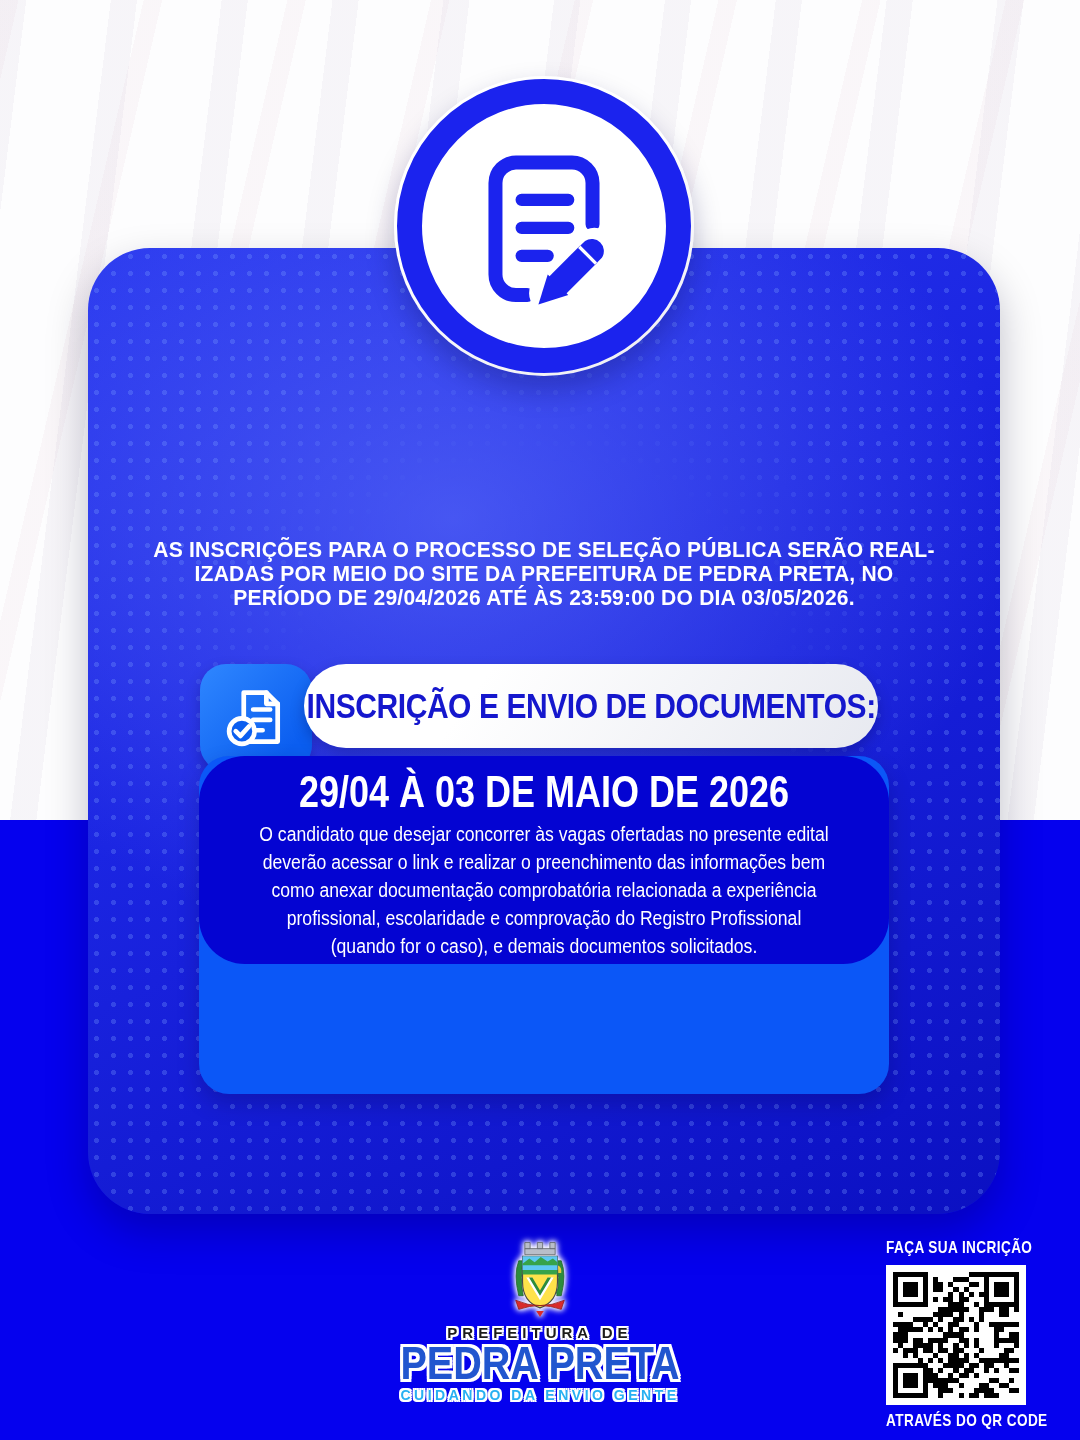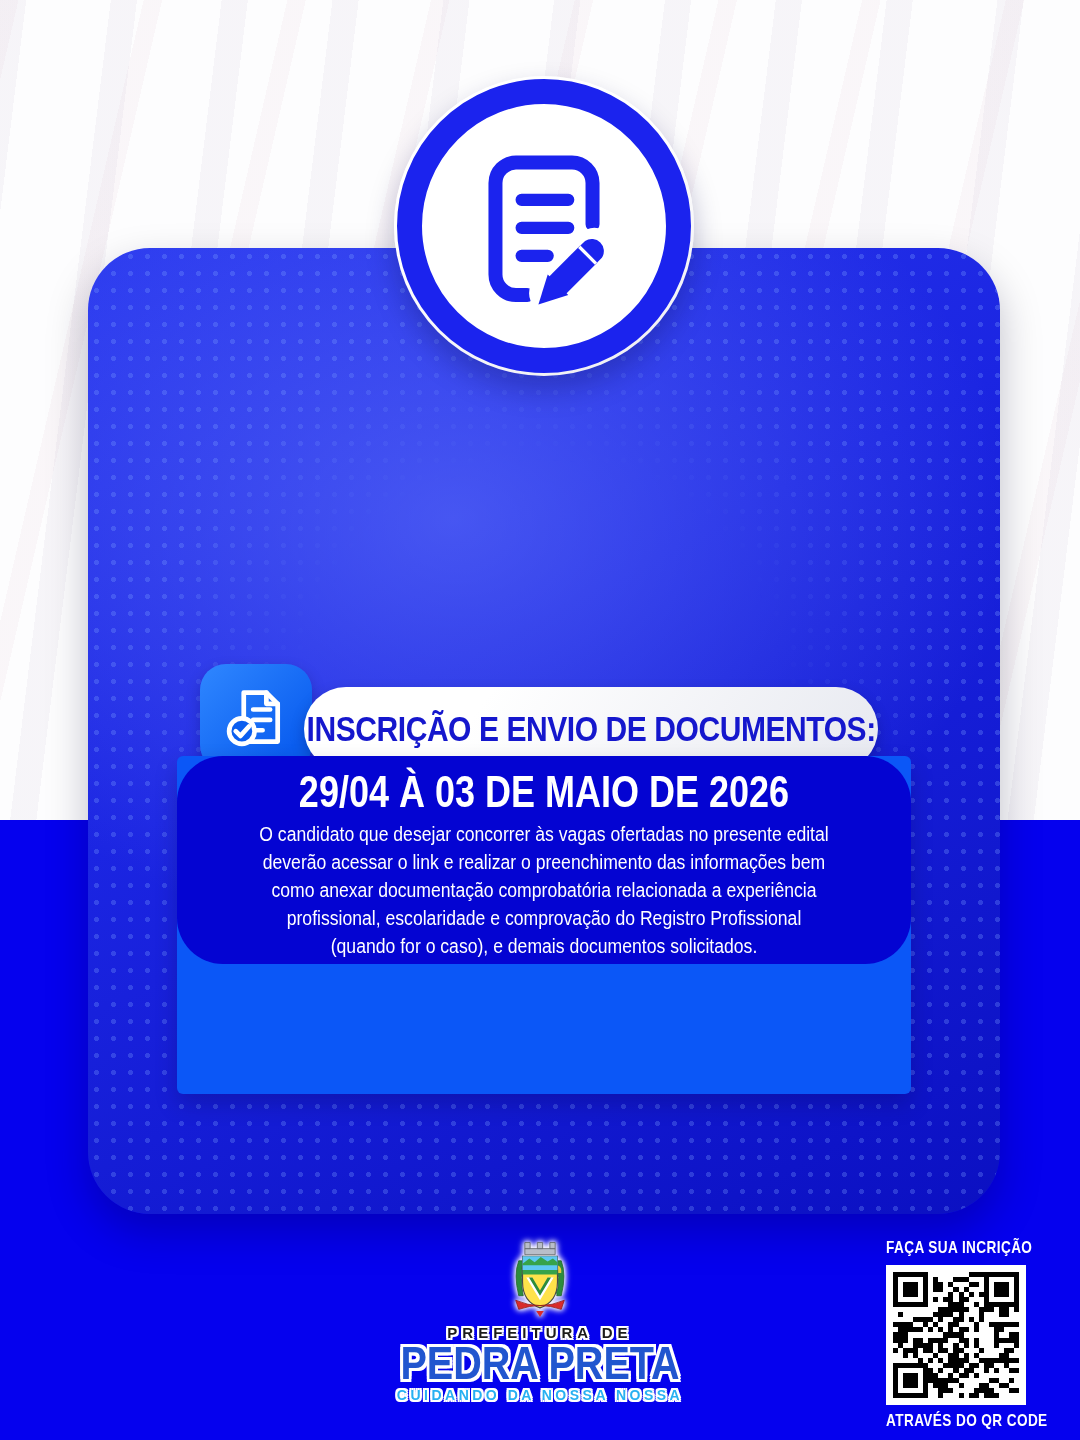--- a/index.html
+++ b/index.html
@@ -38,33 +38,33 @@
   .title{left:0;top:164px;width:100%;text-align:center;}
   .title .line{display:block;font-weight:700;font-size:61px;line-height:59px;letter-spacing:-1px;
       transform:scaleX(.92);white-space:nowrap;
       background:linear-gradient(180deg,#ffffff 52%,#c9ccd8 100%);
       -webkit-background-clip:text;background-clip:text;color:transparent;}
   .subtitle{left:0;top:290px;width:100%;text-align:center;color:#ffffff;font-weight:700;}
   .subtitle .sline{display:block;font-size:21.5px;line-height:24px;letter-spacing:.2px;
       transform:scaleX(.98);white-space:nowrap;}
 
   
-  .pill-row{left:112px;top:416px;display:flex;align-items:flex-end;}
+  .pill-row{left:112px;top:416px;display:flex;align-items:flex-start;}
   .icon-box{width:112px;height:107px;border-radius:26px;flex:0 0 auto;
       background:linear-gradient(135deg,#2f87ff 0%,#0b5ef0 80%);
       display:flex;align-items:center;justify-content:center;box-shadow:0 6px 14px rgba(0,0,60,.25);}
   .pill{height:84px;width:574px;margin-left:-8px;border-radius:46px;
       background:linear-gradient(125deg,#ffffff 30%,#e7e9f0 100%);
       display:flex;align-items:center;justify-content:center;box-shadow:0 6px 14px rgba(0,0,60,.25);}
   .pill .plabel{font-size:34.5px;font-weight:700;color:#1517cd;letter-spacing:-.5px;
       white-space:nowrap;transform:scaleX(.87);}
 
   
-  .azure{left:50%;top:508px;transform:translateX(-50%);width:690px;height:338px;border-radius:6px;
-      background:#0b57f7;box-shadow:0 10px 22px rgba(0,0,60,.22);padding-left:44px;}
+  .azure{left:50%;top:508px;transform:translateX(-50%);width:690px;height:338px;border-radius:30px;
+      background:#0b57f7;box-shadow:0 10px 22px rgba(0,0,60,.22);}
   .dark-panel{position:absolute;left:0;top:0;width:100%;height:208px;border-radius:46px;
       background:#0404d2;text-align:center;}
   .date-heading{margin-top:10px;font-size:45px;line-height:52px;font-weight:700;color:#ffffff;
       white-space:nowrap;transform:scaleX(.80);}
   .para{margin-top:2px;color:#ffffff;}
   .para .pline{display:block;font-size:20px;line-height:28px;font-weight:400;
       white-space:nowrap;transform:scaleX(.88);}
   .url-zone{position:absolute;left:0;top:208px;width:100%;height:130px;
       display:flex;align-items:center;justify-content:center;}
   .url-text{font-size:31px;font-weight:700;letter-spacing:2px;color:#ffffff;
@@ -94,20 +94,25 @@
 </style>
 </head>
 <body>
 
 <div class="bg-top"></div>
 <div class="bg-bottom"></div>
 
 <div class="card">
 
 
+  <div class="subtitle">
+    <span class="sline">AS INSCRIÇÕES PARA O PROCESSO DE SELEÇÃO PÚBLICA SERÃO REAL-</span>
+    <span class="sline">IZADAS POR MEIO DO SITE DA PREFEITURA DE PEDRA PRETA, NO</span>
+    <span class="sline">PERÍODO DE 29/04/2026 ATÉ ÀS 23:59:00 DO DIA 03/05/2026.</span>
+  </div>
 
   <div class="pill-row">
     <div class="icon-box">
       <svg width="66" height="66" viewBox="0 0 70 70" aria-hidden="true">
         <g fill="none" stroke="#ffffff" stroke-width="5" stroke-linejoin="round" stroke-linecap="round">
           <path d="M22 8 h24 l12 12 v40 h-36 z"></path>
           <path d="M46 8 v12 h12"></path>
           <path d="M32 26 h18 M32 37 h18 M32 48 h10"></path>
         </g>
         <circle cx="20" cy="49" r="13.5" fill="#0b5ef0" stroke="#ffffff" stroke-width="5"></circle>
@@ -173,21 +178,21 @@
     <path d="M27 42 h46 v6 h-46 z" fill="#37a34a"></path>
 
     <path d="M32 52 l18 30 18 -30 -7 0 -11 19 -11 -19 z" fill="#ffffff"></path>
     <path d="M35.5 52 l14.5 24 14.5 -24 -4.5 0 -10 17 -10 -17 z" fill="#2c8c3c"></path>
 
     <path d="M18 82 q32 14 64 0 l-4 12 q-28 -10 -56 0 z" fill="#d92b2b" stroke="#8e1515" stroke-width="1"></path>
     <path d="M45 96 l5 8 5 -8 z" fill="#d92b2b"></path>
   </svg>
   <div class="prefeitura outline-txt">PREFEITURA DE</div>
   <div class="pedra">PEDRA PRETA</div>
-  <div class="slogan outline-txt">CUIDANDO DA NOSSA NOSSA</div>
+  <div class="slogan outline-txt">CUIDANDO DA ENVIO GENTE</div>
 </div>
 
 <div class="qr-block">
   <div class="qr-label">FAÇA SUA INCRIÇÃO</div>
   <div class="qr-box">
     <div class="qr-grid">
         <i style="grid-row:1;grid-column:1"></i>
         <i style="grid-row:1;grid-column:2"></i>
         <i style="grid-row:1;grid-column:3"></i>
         <i style="grid-row:1;grid-column:4"></i>

